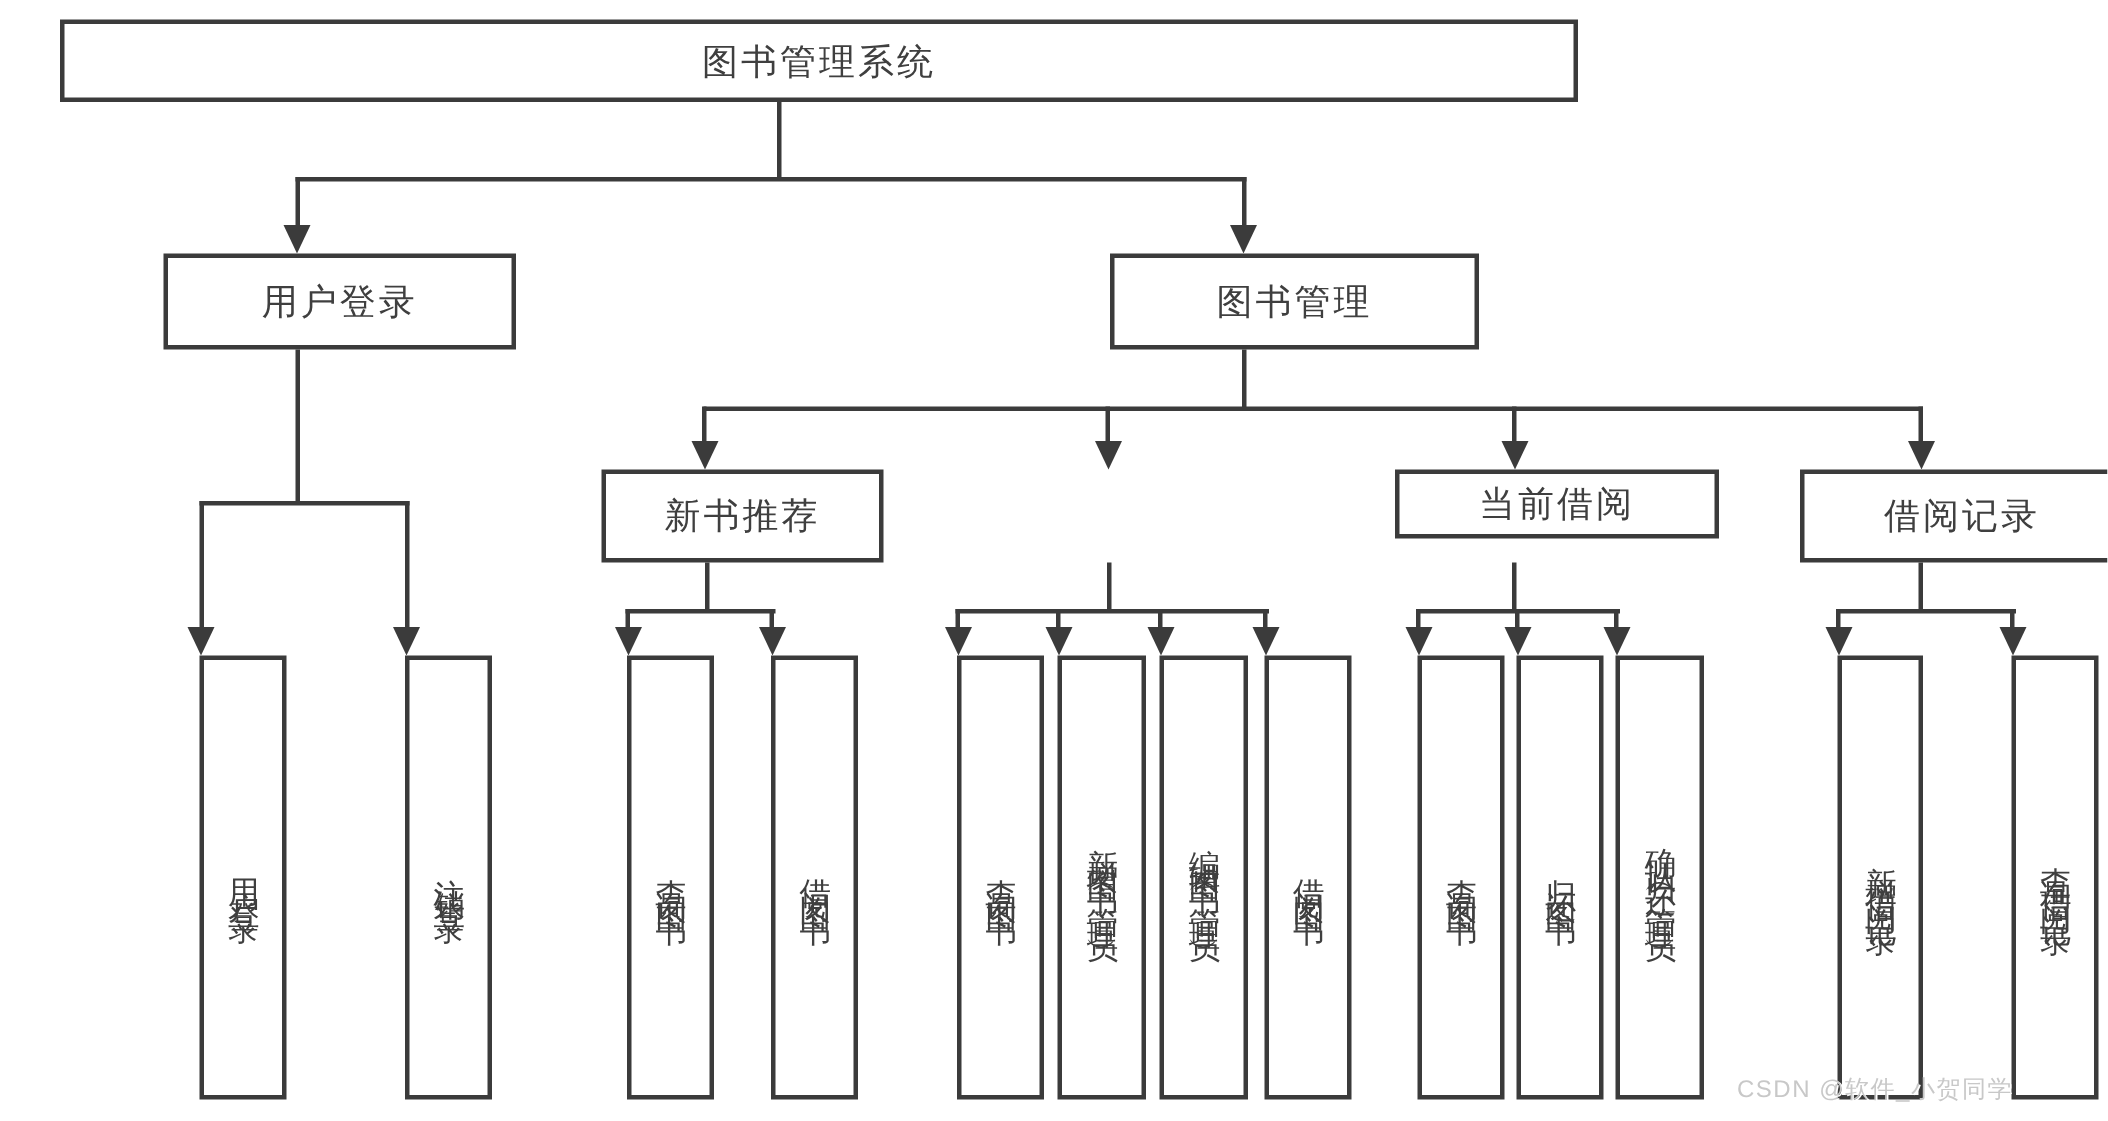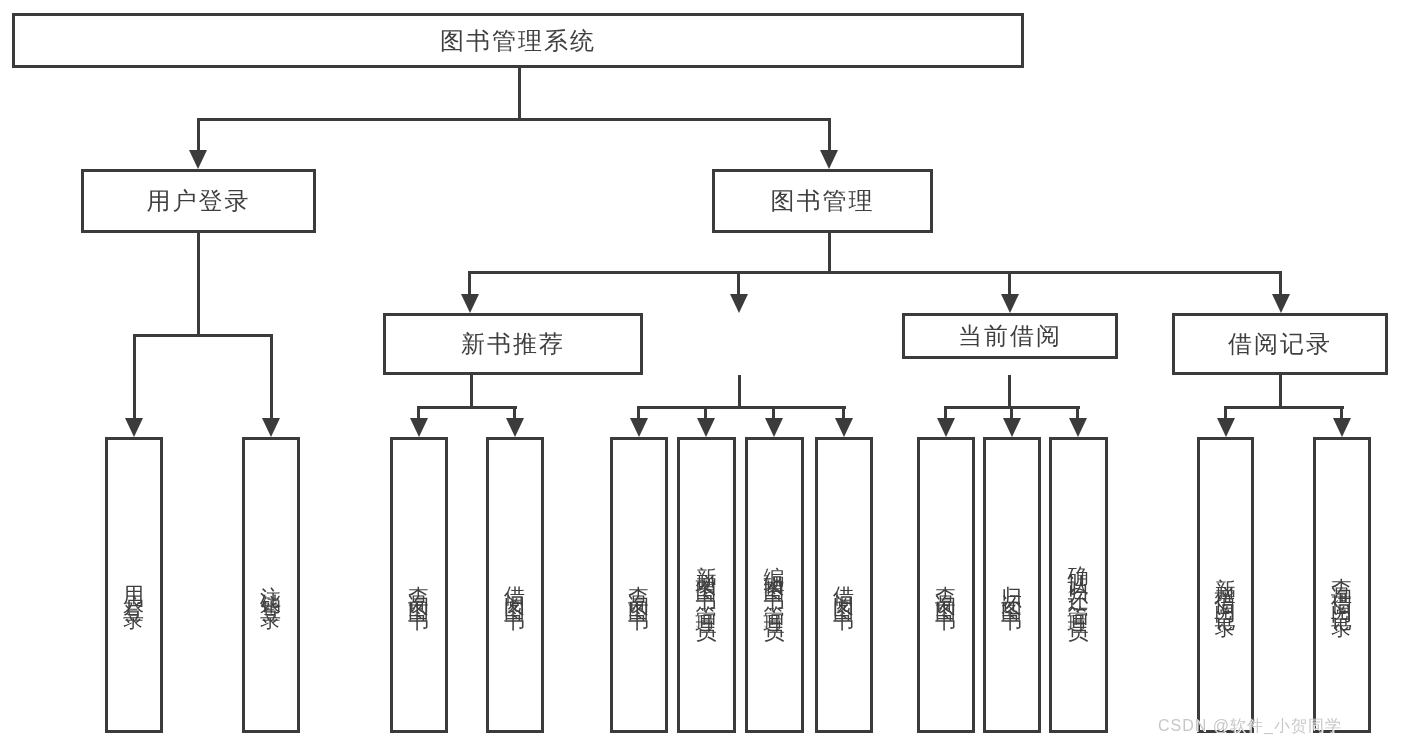--- a/index.html
+++ b/index.html
@@ -13,20 +13,21 @@
   }
   .node {
     position: absolute;
     box-sizing: border-box;
     background: #ffffff;
     border: 3px solid #3b3b3b;
     color: #3f3f3f;
     display: flex;
     align-items: center;
     justify-content: center;
+    margin-left: 28px;
   }
   .hlabel {
     font-size: 24px;
     letter-spacing: 2px;
     white-space: nowrap;
   }
   .vtext {
     writing-mode: vertical-rl;
     text-orientation: upright;
     letter-spacing: 8px;
@@ -66,21 +67,21 @@
   <div class="vl" style="left:518px; top:68px; height:51px;"></div>
   <div class="hl" style="left:197px; top:118px; width:634px;"></div>
   <div class="vl" style="left:197px; top:118px; height:34px;"></div>
   <div class="ah" style="left:189px; top:150px;"></div>
   <div class="vl" style="left:828px; top:118px; height:34px;"></div>
   <div class="ah" style="left:820px; top:150px;"></div>
 
   <div class="node" style="left:81px; top:169px; width:235px; height:64px;">
     <span class="hlabel">用户登录</span>
   </div>
-  <div class="node" style="left:712px; top:169px; width:221px; height:64px;">
+  <div class="node" style="left:712px; top:169px; width:246px; height:64px;">
     <span class="hlabel">图书管理</span>
   </div>
 
   <div class="vl" style="left:197px; top:233px; height:103px;"></div>
   <div class="hl" style="left:133px; top:334px; width:140px;"></div>
   <div class="vl" style="left:133px; top:334px; height:85px;"></div>
   <div class="ah" style="left:125px; top:418px;"></div>
   <div class="vl" style="left:270px; top:334px; height:85px;"></div>
   <div class="ah" style="left:262px; top:418px;"></div>
 
@@ -88,21 +89,21 @@
   <div class="hl" style="left:469px; top:271px; width:813px;"></div>
   <div class="vl" style="left:468px; top:271px; height:25px;"></div>
   <div class="ah" style="left:461px; top:294px;"></div>
   <div class="vl" style="left:737px; top:271px; height:25px;"></div>
   <div class="ah" style="left:730px; top:294px;"></div>
   <div class="vl" style="left:1008px; top:271px; height:25px;"></div>
   <div class="ah" style="left:1001px; top:294px;"></div>
   <div class="vl" style="left:1279px; top:271px; height:25px;"></div>
   <div class="ah" style="left:1272px; top:294px;"></div>
 
-  <div class="node" style="left:383px; top:313px; width:260px; height:62px;">
+  <div class="node" style="left:373px; top:313px; width:188px; height:62px;">
     <span class="hlabel">新书推荐</span>
   </div>
   <div class="node" style="left:902px; top:313px; width:216px; height:46px;">
     <span class="hlabel">当前借阅</span>
   </div>
   <div class="node" style="left:1172px; top:313px; width:216px; height:62px;">
     <span class="hlabel">借阅记录</span>
   </div>
 
   <div class="vl" style="left:470px; top:375px; height:33px;"></div>

